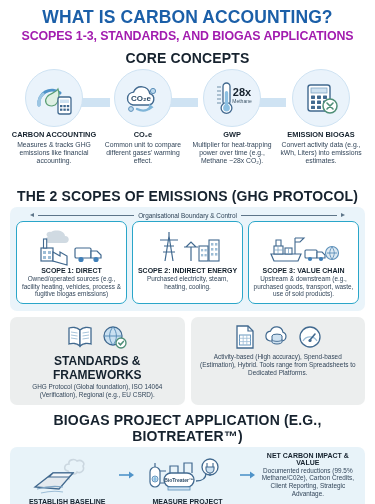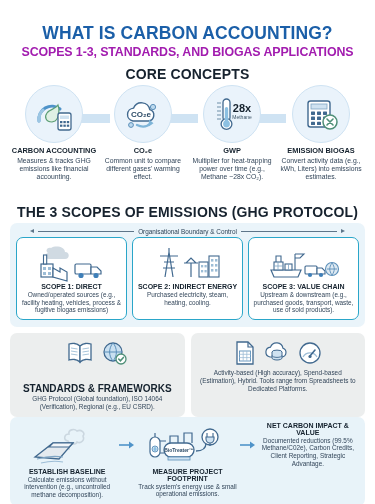--- a/index.html
+++ b/index.html
@@ -3,21 +3,21 @@
 <meta charset="utf-8">
 <style>
   * { box-sizing: border-box; margin: 0; padding: 0; }
   body {
     width: 375px; height: 504px;
     background: #ffffff;
     font-family: "Liberation Sans", sans-serif;
     color: #1d2b36;
     overflow: hidden;
   }
-  .page { width: 375px; height: 504px; padding: 24px 10px 0 10px; position: relative; }
+  .page { width: 375px; height: 504px; padding: 8px 10px 0 10px; position: relative; }
 
   
   .title-main {
     text-align: center; font-size: 17.5px; font-weight: bold;
     color: #1b5fa8; letter-spacing: .1px; line-height: 1.08;
   }
   .title-sub {
     text-align: center; font-size: 12.4px; font-weight: bold;
     color: #a21caf; margin-top: 2px; letter-spacing: -.1px;
   }
@@ -63,21 +63,21 @@
   .scope-name { font-size: 7px; font-weight: bold; color: #15222e; margin-top: 1px; }
   .scope-desc { font-size: 6.4px; color: #33465a; line-height: 1.2; margin-top: 1px; }
 
   
   .info-row { display: flex; gap: 6px; margin-top: 6px; }
   .info-card {
     flex: 1; background: #eceeee; border-radius: 7px;
     padding: 5px 5px 6px; text-align: center;
   }
   .info-icons { height: 30px; display: flex; align-items: center; justify-content: center; gap: 6px; }
-  .info-name { font-size: 10px; font-weight: bold; color: #15222e; margin-top: 15px; }
+  .info-name { font-size: 12px; font-weight: bold; color: #15222e; margin-top: 2px; }
   .info-desc { font-size: 6.4px; color: #33465a; line-height: 1.22; margin-top: 1px; }
 
   
   .biogas-panel { background: #e8f3f9; border-radius: 7px; padding: 5px 5px 7px; }
   .biogas-row { display: flex; align-items: flex-start; }
   .biogas-step { flex: 1; text-align: center; }
   .biogas-icons { height: 46px; display: flex; align-items: center; justify-content: center; }
   .biogas-name { font-size: 7px; font-weight: bold; color: #15222e; }
   .biogas-desc { font-size: 6.4px; color: #33465a; line-height: 1.22; margin-top: 1px; }
   .step-arrow { width: 16px; display: flex; align-items: center; justify-content: center; height: 46px; }
@@ -178,21 +178,21 @@
             <circle cx="29" cy="26" r="7" fill="#ffffff" stroke="#4e8f77" stroke-width="1.5"></circle>
             <path d="M26 23 l6 6 M32 23 l-6 6" stroke="#4e8f77" stroke-width="1.6" stroke-linecap="round"></path>
           </svg>
         </div>
         <div class="core-name">EMISSION BIOGAS</div>
         <div class="core-desc">Convert activity data (e.g., kWh, Liters) into emissions estimates.</div>
       </div>
     </div>
   </div>
 
-  <div class="section-head">THE 3 SCOPES OF EMISSIONS (GHG PROTOCOL)</div>
+  <div class="section-head">THE 2 SCOPES OF EMISSIONS (GHG PROTOCOL)</div>
 
   <div class="scopes-panel">
     <div class="boundary">
       <span class="arrow-l"></span>
       <span class="boundary-line"></span>
       <span class="boundary-label">Organisational Boundary &amp; Control</span>
       <span class="boundary-line"></span>
       <span class="arrow-r"></span>
     </div>
 
@@ -324,20 +324,21 @@
           <circle cx="13" cy="13" r="10" fill="#ffffff" stroke="#41698f" stroke-width="1.3"></circle>
           <path d="M6 17 a8 8 0 0 1 14 0" fill="none" stroke="#9dbdd6" stroke-width="1.2"></path>
           <path d="M13 16 l5 -6" stroke="#41698f" stroke-width="1.6" stroke-linecap="round"></path>
           <circle cx="13" cy="16.5" r="1.6" fill="#41698f"></circle>
         </svg>
       </div>
       <div class="info-desc">Activity-based (High accuracy), Spend-based (Estimation), Hybrid. Tools range from Spreadsheets to Dedicated Platforms.</div>
     </div>
   </div>
 
+  <div class="section-head">BIOGAS PROJECT APPLICATION (E.G., BIOTREATER™)</div>
 
   <div class="biogas-panel">
     <div class="biogas-row">
 
       <div class="biogas-step">
         <div class="biogas-icons">
           <svg width="80" height="44" viewBox="0 0 80 44">
             <path d="M50 8 c-3 -3 -9 -1 -8 3 c-5 0 -6 6 -1 7 c1 4 8 4 9 1 c4 2 8 -2 6 -6 c3 -3 -2 -7 -6 -5z" fill="none" stroke="#cbd7e0" stroke-width="1.6"></path>
             <path d="M41 20 c-3 2 -2 6 2 6" fill="none" stroke="#cbd7e0" stroke-width="1.6"></path>
             <path d="M8 34 l18 -14 l20 0 l-14 16 z" fill="#e4eaef" stroke="#41698f" stroke-width="1.3"></path>

